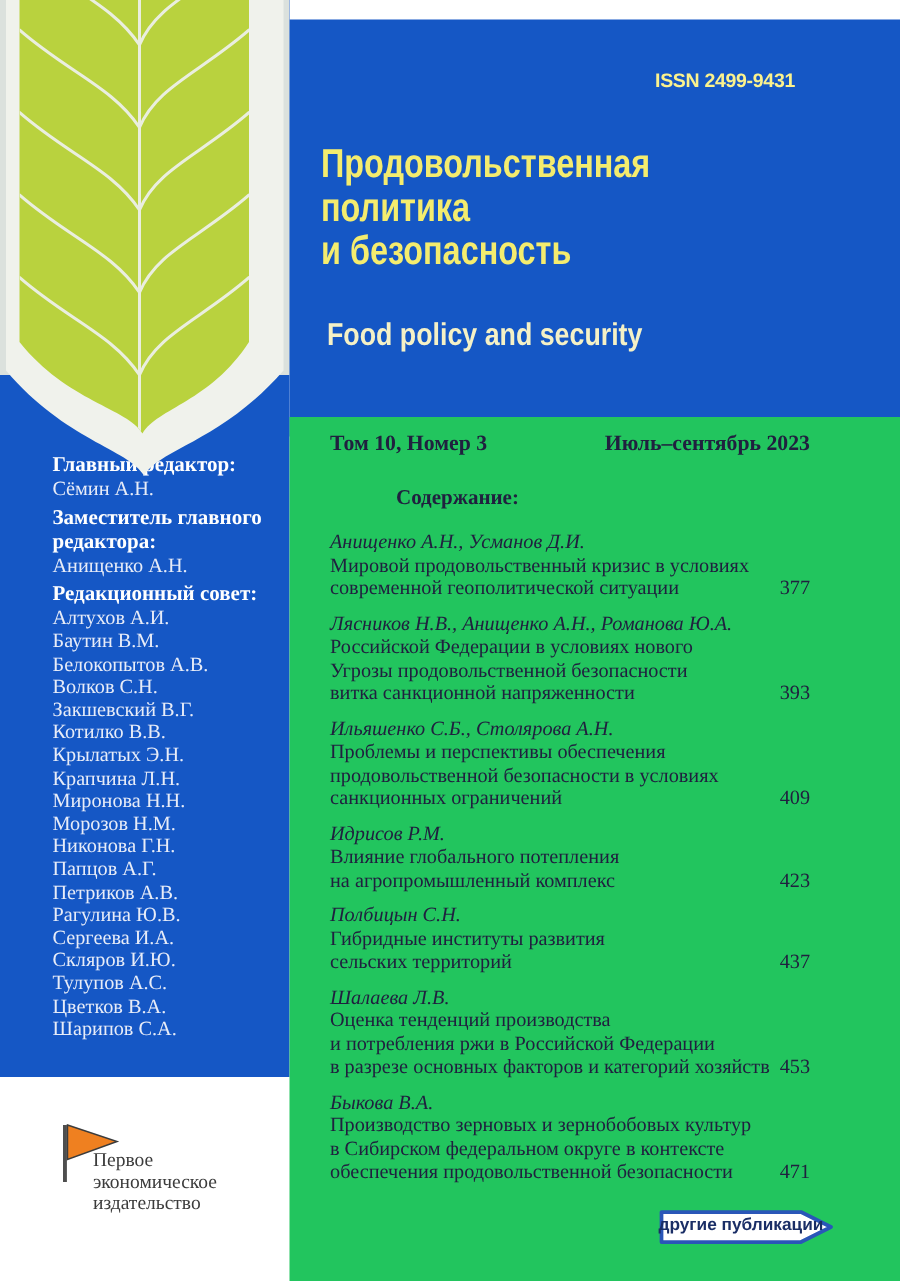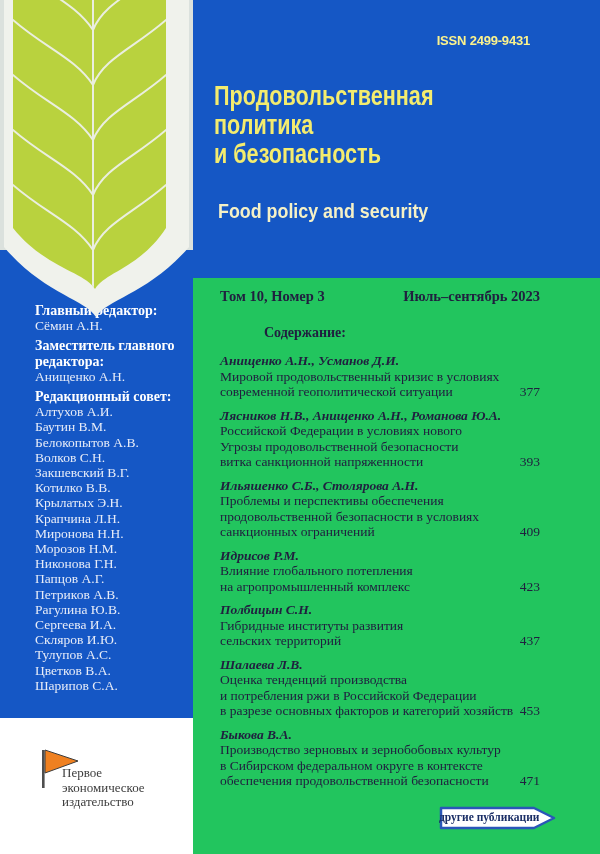--- a/index.html
+++ b/index.html
@@ -1,20 +1,20 @@
 <!DOCTYPE html>
 <html><head>
 <meta charset="utf-8">
 <style>
   html,body{margin:0;padding:0;background:#fff;}
   .page{position:relative;width:600px;height:854px;overflow:hidden;background:#fff;
         font-family:"Liberation Serif",serif;}
 
   
-  .header{position:absolute;left:193px;top:0;width:407px;height:278px;background:#1557c5;}
+  .header{position:absolute;left:193px;top:13px;width:407px;height:278px;background:#1557c5;}
   .issn{position:absolute;top:33px;right:70px;font-family:"Liberation Sans",sans-serif;
         font-weight:bold;font-size:13px;letter-spacing:-0.2px;color:#fbf28d;}
   .title{position:absolute;left:21px;top:82px;color:#f4ec6e;
          font-family:"Liberation Sans",sans-serif;font-weight:bold;
          font-size:27px;line-height:29px;}
   .title span{display:block;transform:scaleX(0.8);transform-origin:0 50%;white-space:nowrap;}
   .subtitle{position:absolute;left:25px;top:199px;color:#f5f1c6;
             font-family:"Liberation Sans",sans-serif;font-weight:bold;font-size:21px;
             transform:scaleX(0.85);transform-origin:0 50%;white-space:nowrap;}
   .volrow{position:absolute;left:25px;right:27px;top:233px;display:flex;
@@ -41,29 +41,29 @@
             font-size:13px;line-height:14.5px;}
 
   
   .toc{position:absolute;left:193px;top:278px;width:407px;height:576px;background:#22c55e;
        color:#20203f;}
   .toc-inner{padding:10px 60px 0 27px;}
   .toc-head{display:flex;justify-content:space-between;font-weight:bold;font-size:14.5px;}
   .contents-label{margin-top:20px;font-weight:bold;font-size:14px;margin-left:44px;}
   .articles{margin-top:12px;}
   .article{position:relative;font-size:13.5px;line-height:15.5px;margin-bottom:8px;}
-  .authors{font-style:italic;font-weight:bold;}
+  .authors{font-style:italic;font-weight:normal;}
   .a-line{white-space:nowrap;}
   .page-num{position:absolute;right:0;bottom:0;}
 
   
   .more-btn{position:absolute;right:43px;bottom:24px;width:118px;height:24px;cursor:pointer;}
   .more-btn svg{position:absolute;left:0;top:0;}
   .more-label{position:absolute;left:0;top:5px;width:98px;text-align:center;
-              font-family:Liberation Serif, serif;font-weight:bold;font-size:11.5px;
+              font-family:Liberation Sans, sans-serif;font-weight:bold;font-size:11.5px;
               color:#1a2e66;white-space:nowrap;}
 </style>
 </head>
 <body>
 
 <div class="page">
 
   <div class="header">
     <div class="issn">ISSN 2499-9431</div>
     <div class="title">

